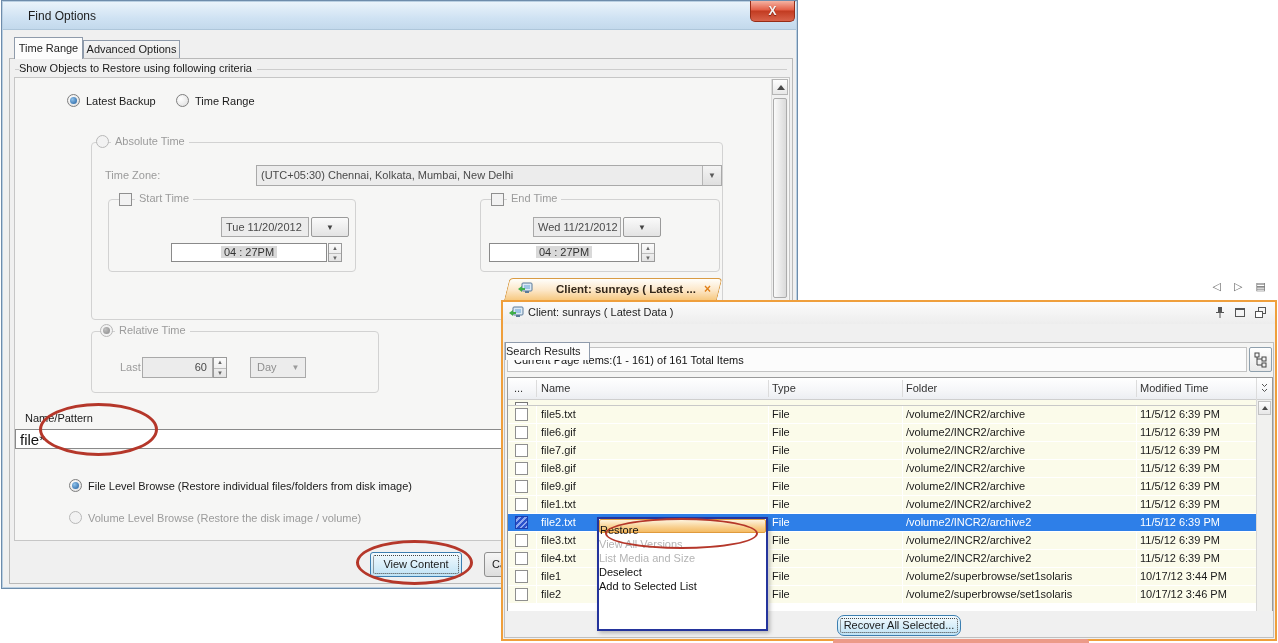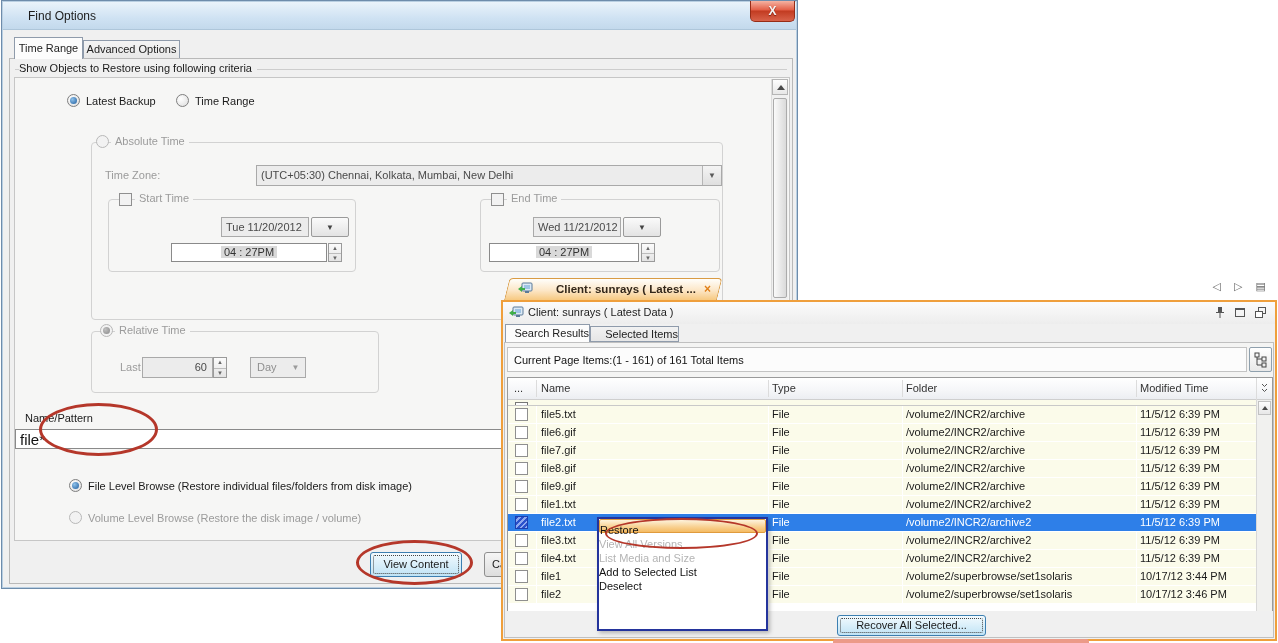--- a/index.html
+++ b/index.html
@@ -83,21 +83,21 @@
   .doc-tab .trow2 { position:relative; display:flex; align-items:center; height:100%; padding-left:13px; }
   .doc-tab .tlabel { font-size:11.5px; font-weight:bold; color:#33271a; margin-left:23px; white-space:nowrap; }
   .doc-tab .tclose { margin-left:8px; color:#e07f18; font-weight:bold; font-size:12px; }
   .navicons { position:absolute; right:6px; top:3px; font-size:11px; color:#666; letter-spacing:5px; }
 
   .frame { position:absolute; left:0; top:23px; width:776px; height:341px; border:2px solid #ef9f3c; background:#f0f0f0; }
   .ctitle { position:absolute; left:0; top:0; right:0; height:22px; background:linear-gradient(#fbfbfb,#ededed); }
   .ctitle .txt { position:absolute; left:25px; top:4px; font-size:11px; color:#222; }
   .cicons { position:absolute; right:8px; top:4px; display:flex; gap:8px; }
   .ctabs { position:absolute; top:22px; left:2px; height:18px; }
-  .ctab { position:absolute; font-size:11px; color:#222; border:1px solid #8f9bab; background:linear-gradient(#f2f2f2,#e6e6e6); text-align:right; }
+  .ctab { position:absolute; font-size:11px; color:#222; border:1px solid #8f9bab; background:linear-gradient(#f2f2f2,#e6e6e6); text-align:left;margin-top:18px; }
   .ctab.active { left:0; top:0; width:85px; height:18px; background:#fcfcfc; border-bottom:none; z-index:2; line-height:17px; }
   .ctab.inactive { left:85px; top:2px; width:89px; height:16px; line-height:14px; }
   .cpanel { position:absolute; left:1px; right:1px; top:40px; bottom:1px; border:1px solid #c0c0c0; background:#f4f4f3; }
 
   .itemsbar { position:absolute; left:2px; top:4px; width:740px; height:25px; border:1px solid #c3c3c3; background:#fcfcfc; }
   .itemsbar .txt { position:absolute; left:6px; top:6px; font-size:11px; color:#111; }
   .treebtn { position:absolute; left:744px; top:4px; width:23px; height:25px; border:1px solid #8fa0ad; border-radius:2px;
              background:linear-gradient(#ffffff,#e8e8e8); }
 
   .table { position:absolute; left:2px; top:34px; width:766px; height:236px; border:1px solid #9a9a9a; background:#fff; }
@@ -419,34 +419,34 @@
               </div>
             </div>
           <div class="tscroll">
             <div class="sbtn">
                 <span class="tri-up"></span>
               </div>
           </div>
         </div>
 
         <div class="bottombar">
-          <div class="w7btn" style="left:332px;top:4px;width:149px;height:21px;line-height:19px;">
+          <div class="w7btn" style="left:332px;top:4px;width:124px;height:21px;line-height:19px;border-radius:7px;">
             <span>Recover All Selected...</span>
           </div>
         </div>
       </div>
     </div>
   </div>
 
   <div class="cmenu">
       <div class="mitem highlighted">Restore</div>
       <div class="mitem disabled">View All Versions</div>
       <div class="mitem disabled">List Media and Size</div>
+      <div class="mitem ">Deselect</div>
       <div class="mitem ">Add to Selected List</div>
-      <div class="mitem ">Deselect</div>
     </div>
 
   <div class="oval" style="left:39px;top:403px;width:119px;height:53px;"></div>
   <div class="oval" style="left:356px;top:540px;width:117px;height:45px;"></div>
   <div class="oval" style="left:605px;top:518px;width:153px;height:31px;border-width:2px;z-index:9;"></div>
   <div class="bstrip"></div>
 
 </div>
 
 </body></html>

